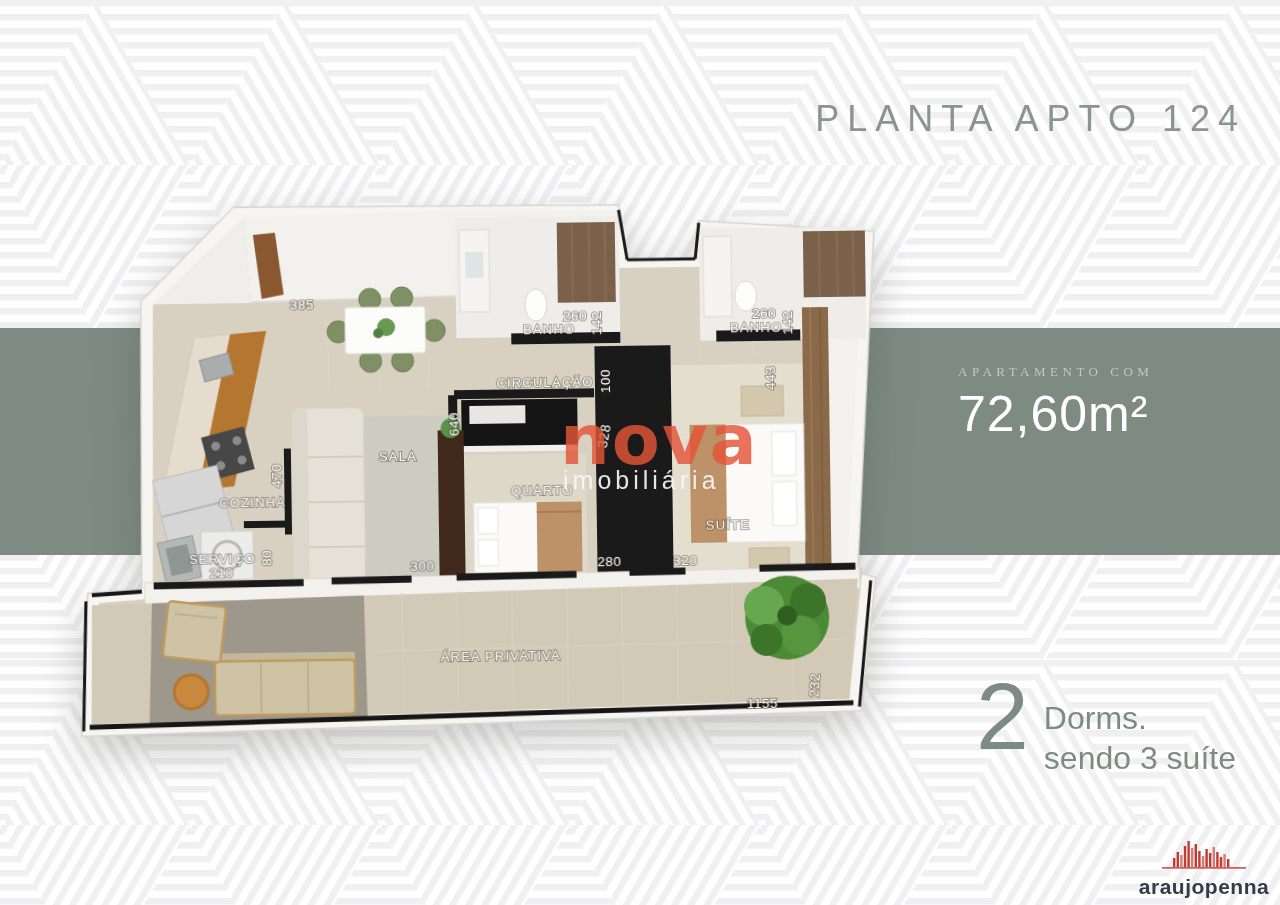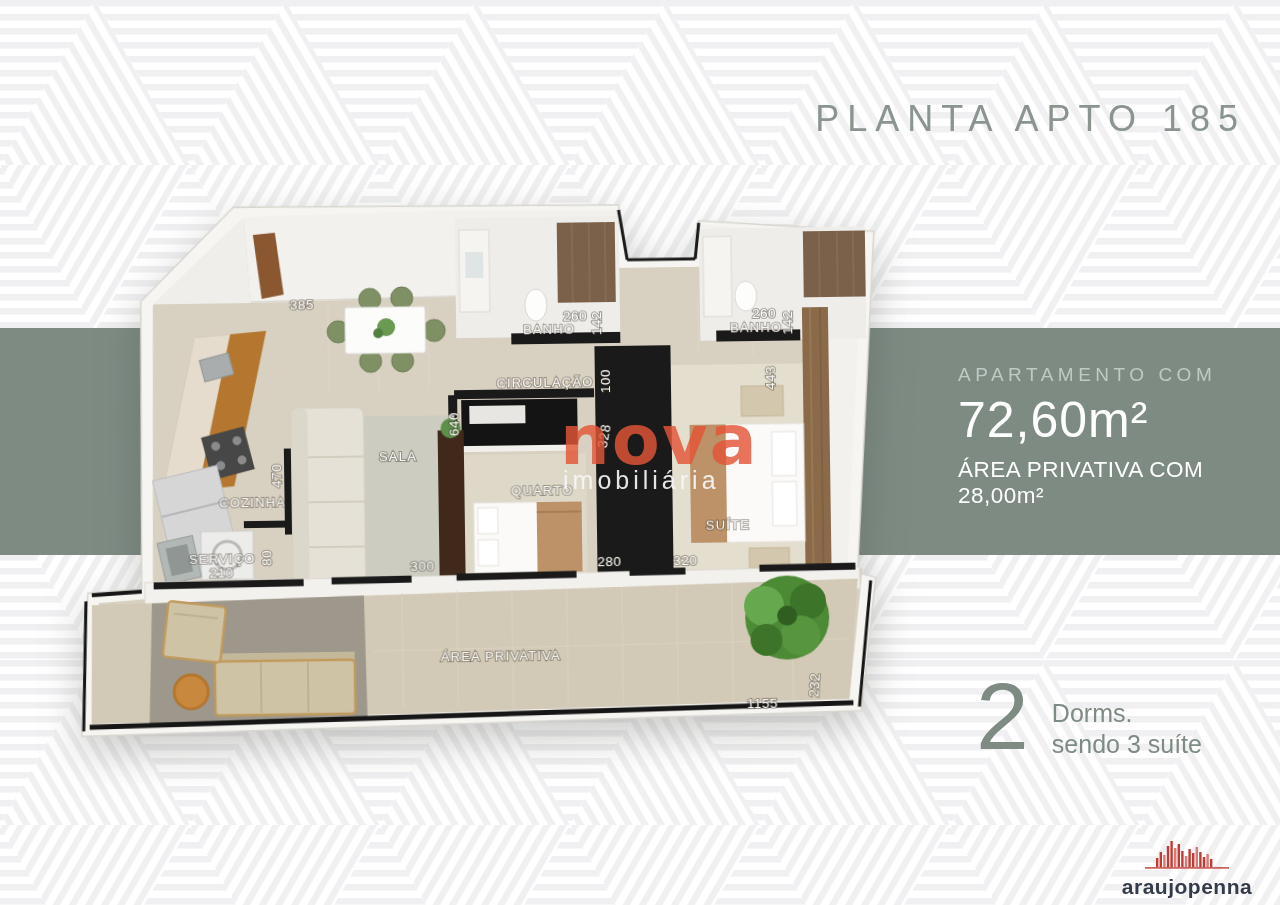--- a/index.html
+++ b/index.html
@@ -10,27 +10,27 @@
   .layer{position:absolute;inset:0;}
   .bg{z-index:0;}
   .band{position:absolute;left:0;top:328px;width:1280px;height:227px;background:#7d8b83;z-index:1;}
   .plan{z-index:2;}
   .overlay{z-index:3;}
   .page-title{
     position:absolute;top:98px;right:34px;
     font-size:36px;font-weight:400;letter-spacing:8px;color:#8a958f;white-space:nowrap;
   }
   .panel{position:absolute;left:958px;top:364px;color:#ffffff;}
-  .panel-line1{font-size:19px;letter-spacing:4.5px;color:#bfcac3;margin:0 16px 9px 0;}
+  .panel-line1{font-size:13px;letter-spacing:4.5px;color:#bfcac3;margin:0 16px 9px 0;font-family:Liberation Serif, serif;}
   .panel-area{font-size:50px;line-height:1;letter-spacing:1px;margin:0 0 12px 0;font-weight:400;}
   .panel-line2{font-size:22.5px;letter-spacing:0.5px;margin:0;font-weight:400;}
   .dorms{position:absolute;left:976px;top:676px;display:flex;color:#7d8b83;}
   .dorms-count{font-size:95px;line-height:0.85;font-weight:400;}
-  .dorms-text{margin-left:23px;padding-top:22px;font-size:25px;line-height:1.25;}
-  .logo{position:absolute;right:25px;bottom:6px;width:136px;text-align:center;z-index:3;}
+  .dorms-text{margin-left:15px;padding-top:22px;font-size:32px;line-height:1.25;}
+  .logo{position:absolute;right:8px;bottom:6px;width:136px;text-align:center;z-index:3;}
   .logo-name{font-size:21px;font-weight:bold;color:#343b49;margin-top:1px;letter-spacing:0.5px;}
   
   .room-label{fill:#fdfdfc;font-family:"Liberation Sans",sans-serif;font-size:13px;letter-spacing:1.2px;
     text-anchor:middle;paint-order:stroke;stroke:rgba(45,38,26,0.38);stroke-width:2.2px;}
   .dim-label{fill:#ffffff;font-family:"Liberation Sans",sans-serif;font-size:13.5px;letter-spacing:0.5px;
     text-anchor:middle;paint-order:stroke;stroke:rgba(45,38,26,0.40);stroke-width:2.2px;}
   .wm-name{font-family:"DejaVu Sans",sans-serif;font-weight:700;font-size:70px;
     fill:rgba(227,86,55,0.82);letter-spacing:2px;}
   .wm-tag{font-family:"Liberation Sans",sans-serif;font-size:25px;fill:rgba(246,246,246,0.92);letter-spacing:4px;}
   .plan-shadow{filter:drop-shadow(0 16px 22px rgba(60,60,55,0.28));}
@@ -292,26 +292,25 @@
     <text class="dim-label" x="812" y="694" transform="rotate(-85 812 690)">232</text>
   </g>
 
   <g>
     <text class="wm-name" x="560" y="464">nova</text>
     <text class="wm-tag" x="563" y="489">imobiliária</text>
   </g>
 </svg>
 
 <div class="overlay layer" style="pointer-events:none;">
-  <div class="page-title">PLANTA APTO 185</div>
+  <div class="page-title">PLANTA APTO 124</div>
 
   <div class="panel">
     <p class="panel-line1">APARTAMENTO COM</p>
     <p class="panel-area">72,60m²</p>
-    <p class="panel-line2">ÁREA PRIVATIVA COM 28,00m²</p>
   </div>
 
   <div class="dorms">
     <div class="dorms-count">2</div>
     <div class="dorms-text">
       <div>Dorms.</div>
       <div>sendo 3 suíte</div>
     </div>
   </div>
 </div>

